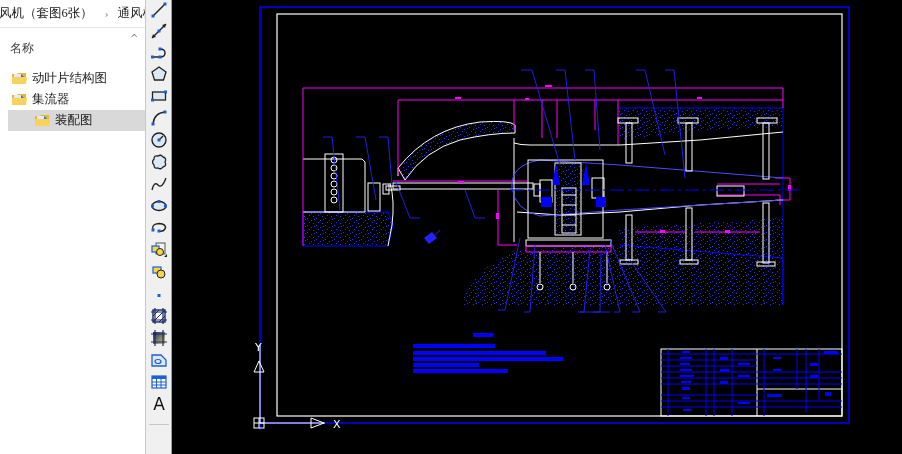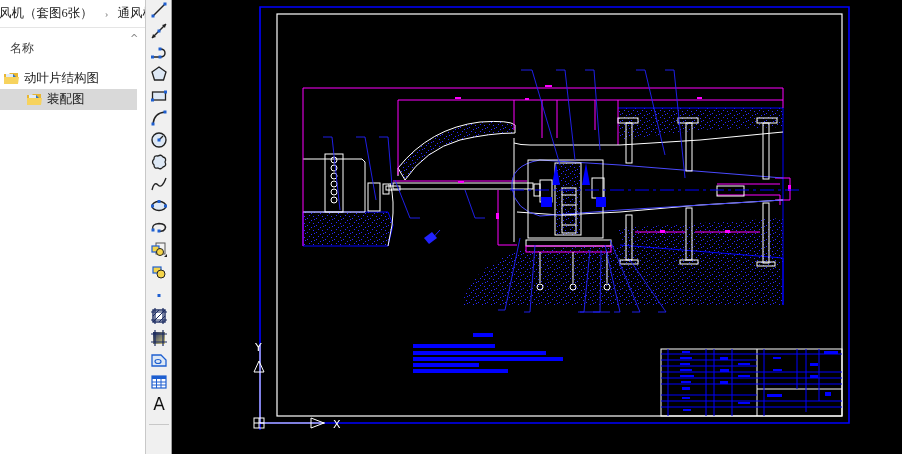--- a/index.html
+++ b/index.html
@@ -7,21 +7,21 @@
   .root { position: relative; width: 902px; height: 454px; }
 
   
   .explorer { position: absolute; left: 0; top: 0; width: 145px; height: 454px; background: #fff; overflow: hidden; }
   .breadcrumb { position: absolute; left: 0; top: 0; width: 145px; height: 28px; border-bottom: 1px solid #e5e5e5; white-space: nowrap; font-size: 12.5px; color: #1a1a1a; line-height: 26px; }
   .breadcrumb span { display: inline-block; font-family: Liberation Serif, serif; }
   .bc-part1 { margin-left: -1px; }
   .bc-sep { color: #888; margin: 0 9px 0 12px; font-size: 11px; }
   .col-header { position: absolute; left: 10px; top: 40px; font-size: 12px; color: #404040; }
   .sort-caret { position: absolute; left: 130px; top: 33px; font-size: 10px; color: #888; }
-  .file-list { position: absolute; left: 0; top: 68px; width: 137px; text-align: right; }
+  .file-list { position: absolute; left: 8px; top: 68px; width: 137px; text-align: right; }
   .file-item { height: 21px; display: flex; align-items: center; padding-left: 4px; font-size: 12.5px; color: #1a1a1a; }
   .file-item.selected { background: #d9d9d9; padding-left: 27px; }
   .folder-icon { width: 15px; height: 13px; margin-right: 5px; position: relative; flex: none; }
   .file-icon { width: 12px; height: 15px; margin-right: 7px; margin-left: 2px; flex: none; }
 
   
   .toolbar { position: absolute; left: 145px; top: 0; width: 27px; height: 454px; background: #f0f0f0; border-left: 1px solid #c8c8c8; border-right: 1px solid #a0a0a0; }
   .tool { position: absolute; left: 2px; width: 22px; height: 20px; display: flex; align-items: center; justify-content: center; }
   .tool svg { width: 18px; height: 18px; }
   .tool-text { font-family: "DejaVu Sans", sans-serif; font-size: 17px; color: #111; }
@@ -45,20 +45,29 @@
 
     <div class="file-list">
       <div class="file-item">
         <svg class="folder-icon" viewBox="0 0 15 13">
             <path d="M0 2 L5 2 L6 1 L14 1 L14 12 L0 12 Z" fill="#e8b632"></path>
             <path d="M0 5 L15 5 L14 12 L0 12 Z" fill="#f7d35e"></path>
             <path d="M2 2 L9 2 L12 5 L2 5 Z" fill="#2f77c7"></path>
             <rect x="2" y="2" width="7" height="3" fill="#fff" opacity="0.85"></rect>
           </svg>
         <span>动叶片结构图</span>
+      </div>
+      <div class="file-item">
+        <svg class="folder-icon" viewBox="0 0 15 13">
+            <path d="M0 2 L5 2 L6 1 L14 1 L14 12 L0 12 Z" fill="#e8b632"></path>
+            <path d="M0 5 L15 5 L14 12 L0 12 Z" fill="#f7d35e"></path>
+            <path d="M2 2 L9 2 L12 5 L2 5 Z" fill="#2f77c7"></path>
+            <rect x="2" y="2" width="7" height="3" fill="#fff" opacity="0.85"></rect>
+          </svg>
+        <span>集流器</span>
       </div>
       <div class="file-item selected">
         <svg class="folder-icon" viewBox="0 0 15 13">
             <path d="M0 2 L5 2 L6 1 L14 1 L14 12 L0 12 Z" fill="#e8b632"></path>
             <path d="M0 5 L15 5 L14 12 L0 12 Z" fill="#f7d35e"></path>
             <path d="M2 2 L9 2 L12 5 L2 5 Z" fill="#2f77c7"></path>
             <rect x="2" y="2" width="7" height="3" fill="#fff" opacity="0.85"></rect>
           </svg>
         <span>装配图</span>
       </div>

